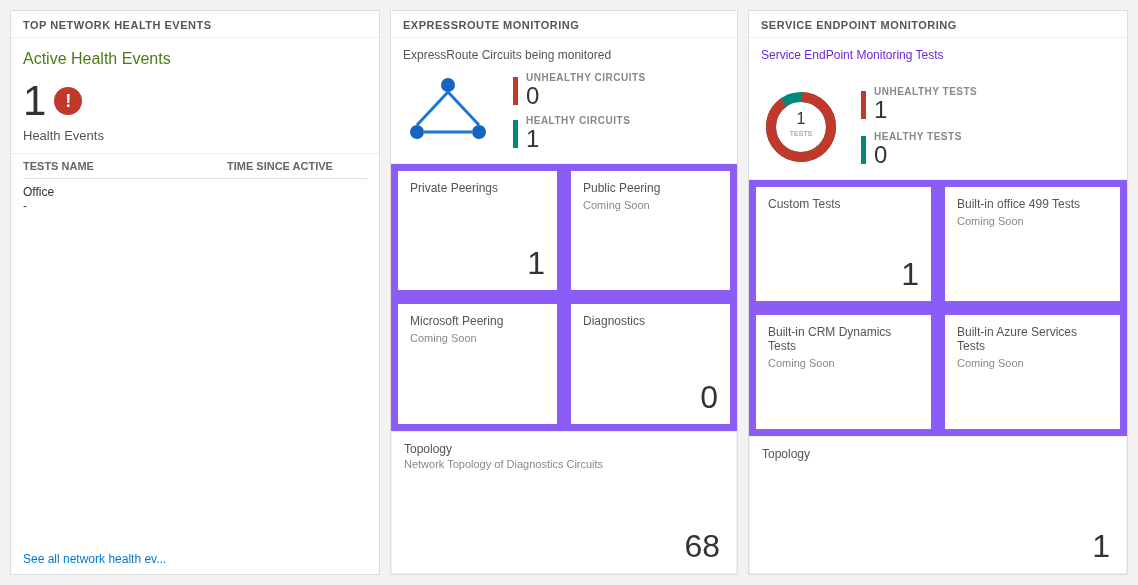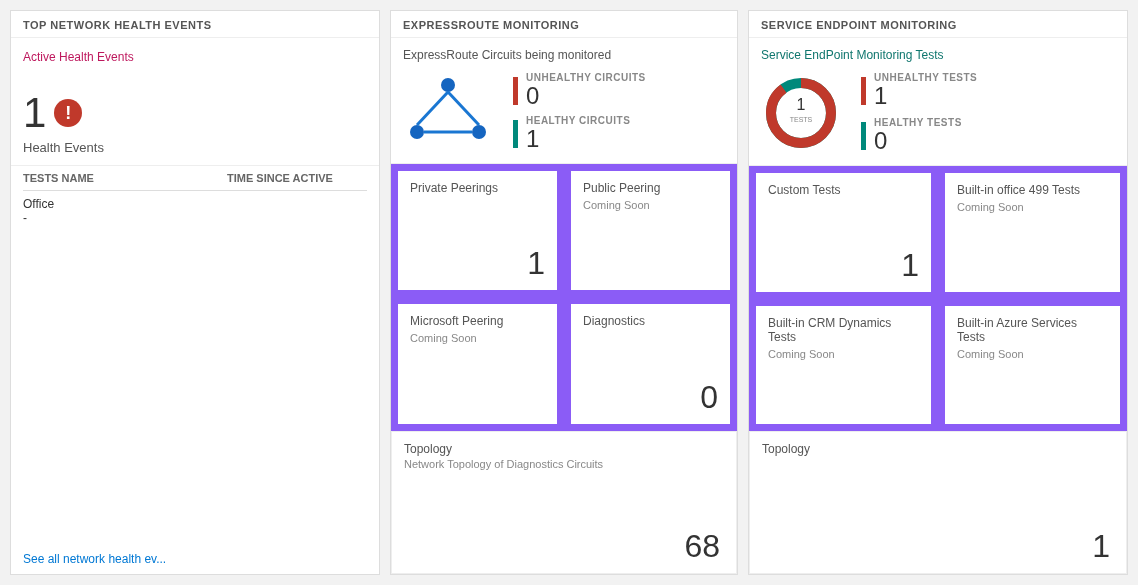--- a/index.html
+++ b/index.html
@@ -39,23 +39,23 @@
     .left-panel {
       width: 370px;
       min-width: 370px;
       flex-shrink: 0;
     }
     .health-summary {
       padding: 12px 12px 10px;
       border-bottom: 1px solid #eee;
     }
     .health-summary .subtitle {
-      font-size: 12px;
-      color: #be185d;
-      margin-bottom: 28px;
+      font-size: 16px;
+      color: #4d7c0f;
+      margin-bottom: 12px;
     }
     .health-count-row {
       display: flex;
       align-items: center;
       gap: 8px;
       margin-bottom: 6px;
     }
     .health-count {
       font-size: 42px;
       font-weight: 300;
@@ -221,22 +221,22 @@
       width: 380px;
       min-width: 380px;
       flex-shrink: 0;
     }
     .sep-summary {
       padding: 10px 12px;
       border-bottom: 1px solid #eee;
     }
     .sep-subtitle {
       font-size: 12px;
-      color: #0f766e;
-      margin-bottom: 10px;
+      color: #6d28d9;
+      margin-bottom: 24px;
     }
     .sep-stats-row {
       display: flex;
       align-items: center;
       gap: 20px;
     }
     
     .donut-container {
       width: 80px;
       height: 80px;

